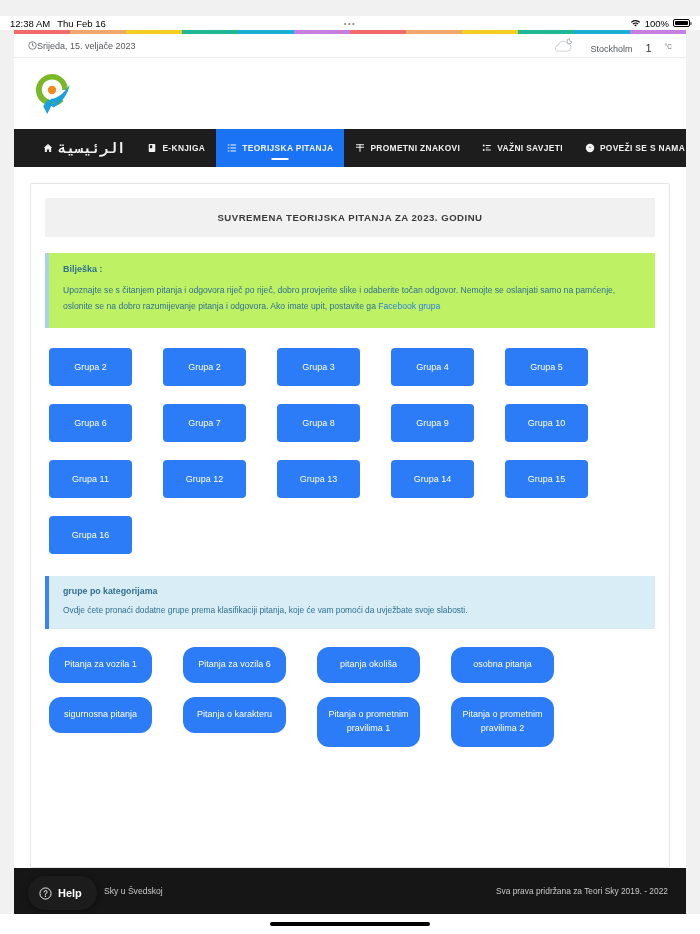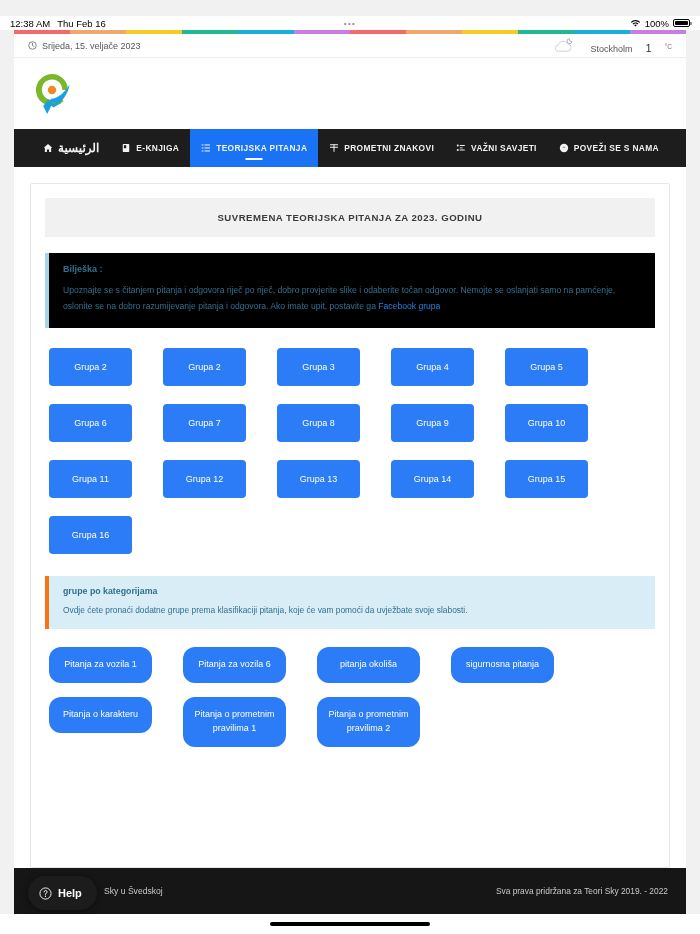--- a/index.html
+++ b/index.html
@@ -110,21 +110,20 @@
     flex: 0 0 24px;
     display: flex;
     align-items: center;
     padding: 0 14px;
     border-bottom: 1px solid #ececec;
     background: #fff;
   }
   .date-wrap {
     display: flex;
     align-items: flex-start;
-    gap: 5px;
     font-size: 9px;
     color: #53565a;
   }
   .clock-ico { width: 9px; height: 9px; display: block; }
   .weather {
     margin-left: auto;
     display: flex;
     align-items: flex-end;
     gap: 13px;
     font-size: 9px;
@@ -186,21 +185,21 @@
     gap: 5px;
     padding: 0 11px;
     color: #f2f2f2;
     font-size: 8.4px;
     font-weight: bold;
     letter-spacing: .35px;
     white-space: nowrap;
     position: relative;
     cursor: pointer;
   }
-  .nav-item.ar { font-family: Liberation Sans, sans-serif; font-size: 12px; }
+  .nav-item.ar { font-family: Liberation Mono, monospace; font-size: 14px; }
   .nav-item.active { background: #1a73f5; }
   .nav-item.active::after {
     content: "";
     position: absolute;
     left: 50%; transform: translateX(-50%);
     bottom: 7px;
     width: 17px; height: 1.6px;
     background: #ffffff;
   }
   .nav-ico { width: 10px; height: 10px; display: block; flex: 0 0 10px; }
@@ -221,21 +220,21 @@
   .page-title {
     background: #f1f1f1;
     text-align: center;
     font-size: 9.6px;
     font-weight: bold;
     color: #3a3a3a;
     letter-spacing: .5px;
     padding: 14px 10px;
   }
   .note {
-    background: #000000;
+    background: #bef264;
     border-left: 4px solid #a9d4e8;
     margin-top: 16px;
     padding: 11px 14px 13px 14px;
     color: #31708f;
   }
   .note-title {
     font-size: 9px;
     font-weight: bold;
     margin-bottom: 9px;
   }
@@ -263,21 +262,21 @@
     align-items: center;
     justify-content: center;
     text-align: center;
     cursor: pointer;
     border: none;
     font-family: inherit;
   }
 
   .cat-note {
     background: #d9edf7;
-    border-left: 4px solid #f97316;
+    border-left: 4px solid #3b82f6;
     margin-top: 22px;
     padding: 10px 14px 12px 14px;
     color: #31708f;
   }
   .cat-note-title { font-size: 8.8px; font-weight: bold; margin-bottom: 8px; }
   .cat-note-body { font-size: 8.4px; line-height: 1.6; }
 
   .cat-grid {
     display: flex;
     flex-wrap: wrap;
@@ -519,20 +518,21 @@
 
           <div class="cat-note">
             <div class="cat-note-title">grupe po kategorijama</div>
             <div class="cat-note-body">Ovdje ćete pronaći dodatne grupe prema klasifikaciji pitanja, koje će vam pomoći da uvježbate svoje slabosti.</div>
           </div>
 
           <div class="cat-grid">
             <button class="cbtn">Pitanja za vozila 1</button>
             <button class="cbtn">Pitanja za vozila 6</button>
             <button class="cbtn">pitanja okoliša</button>
+            <button class="cbtn">osobna pitanja</button>
             <button class="cbtn">sigurnosna pitanja</button>
             <button class="cbtn">Pitanja o karakteru</button>
             <button class="cbtn">Pitanja o prometnim pravilima 1</button>
             <button class="cbtn">Pitanja o prometnim pravilima 2</button>
           </div>
 
         </div>
       </div>
 
       <footer class="sitefoot">

